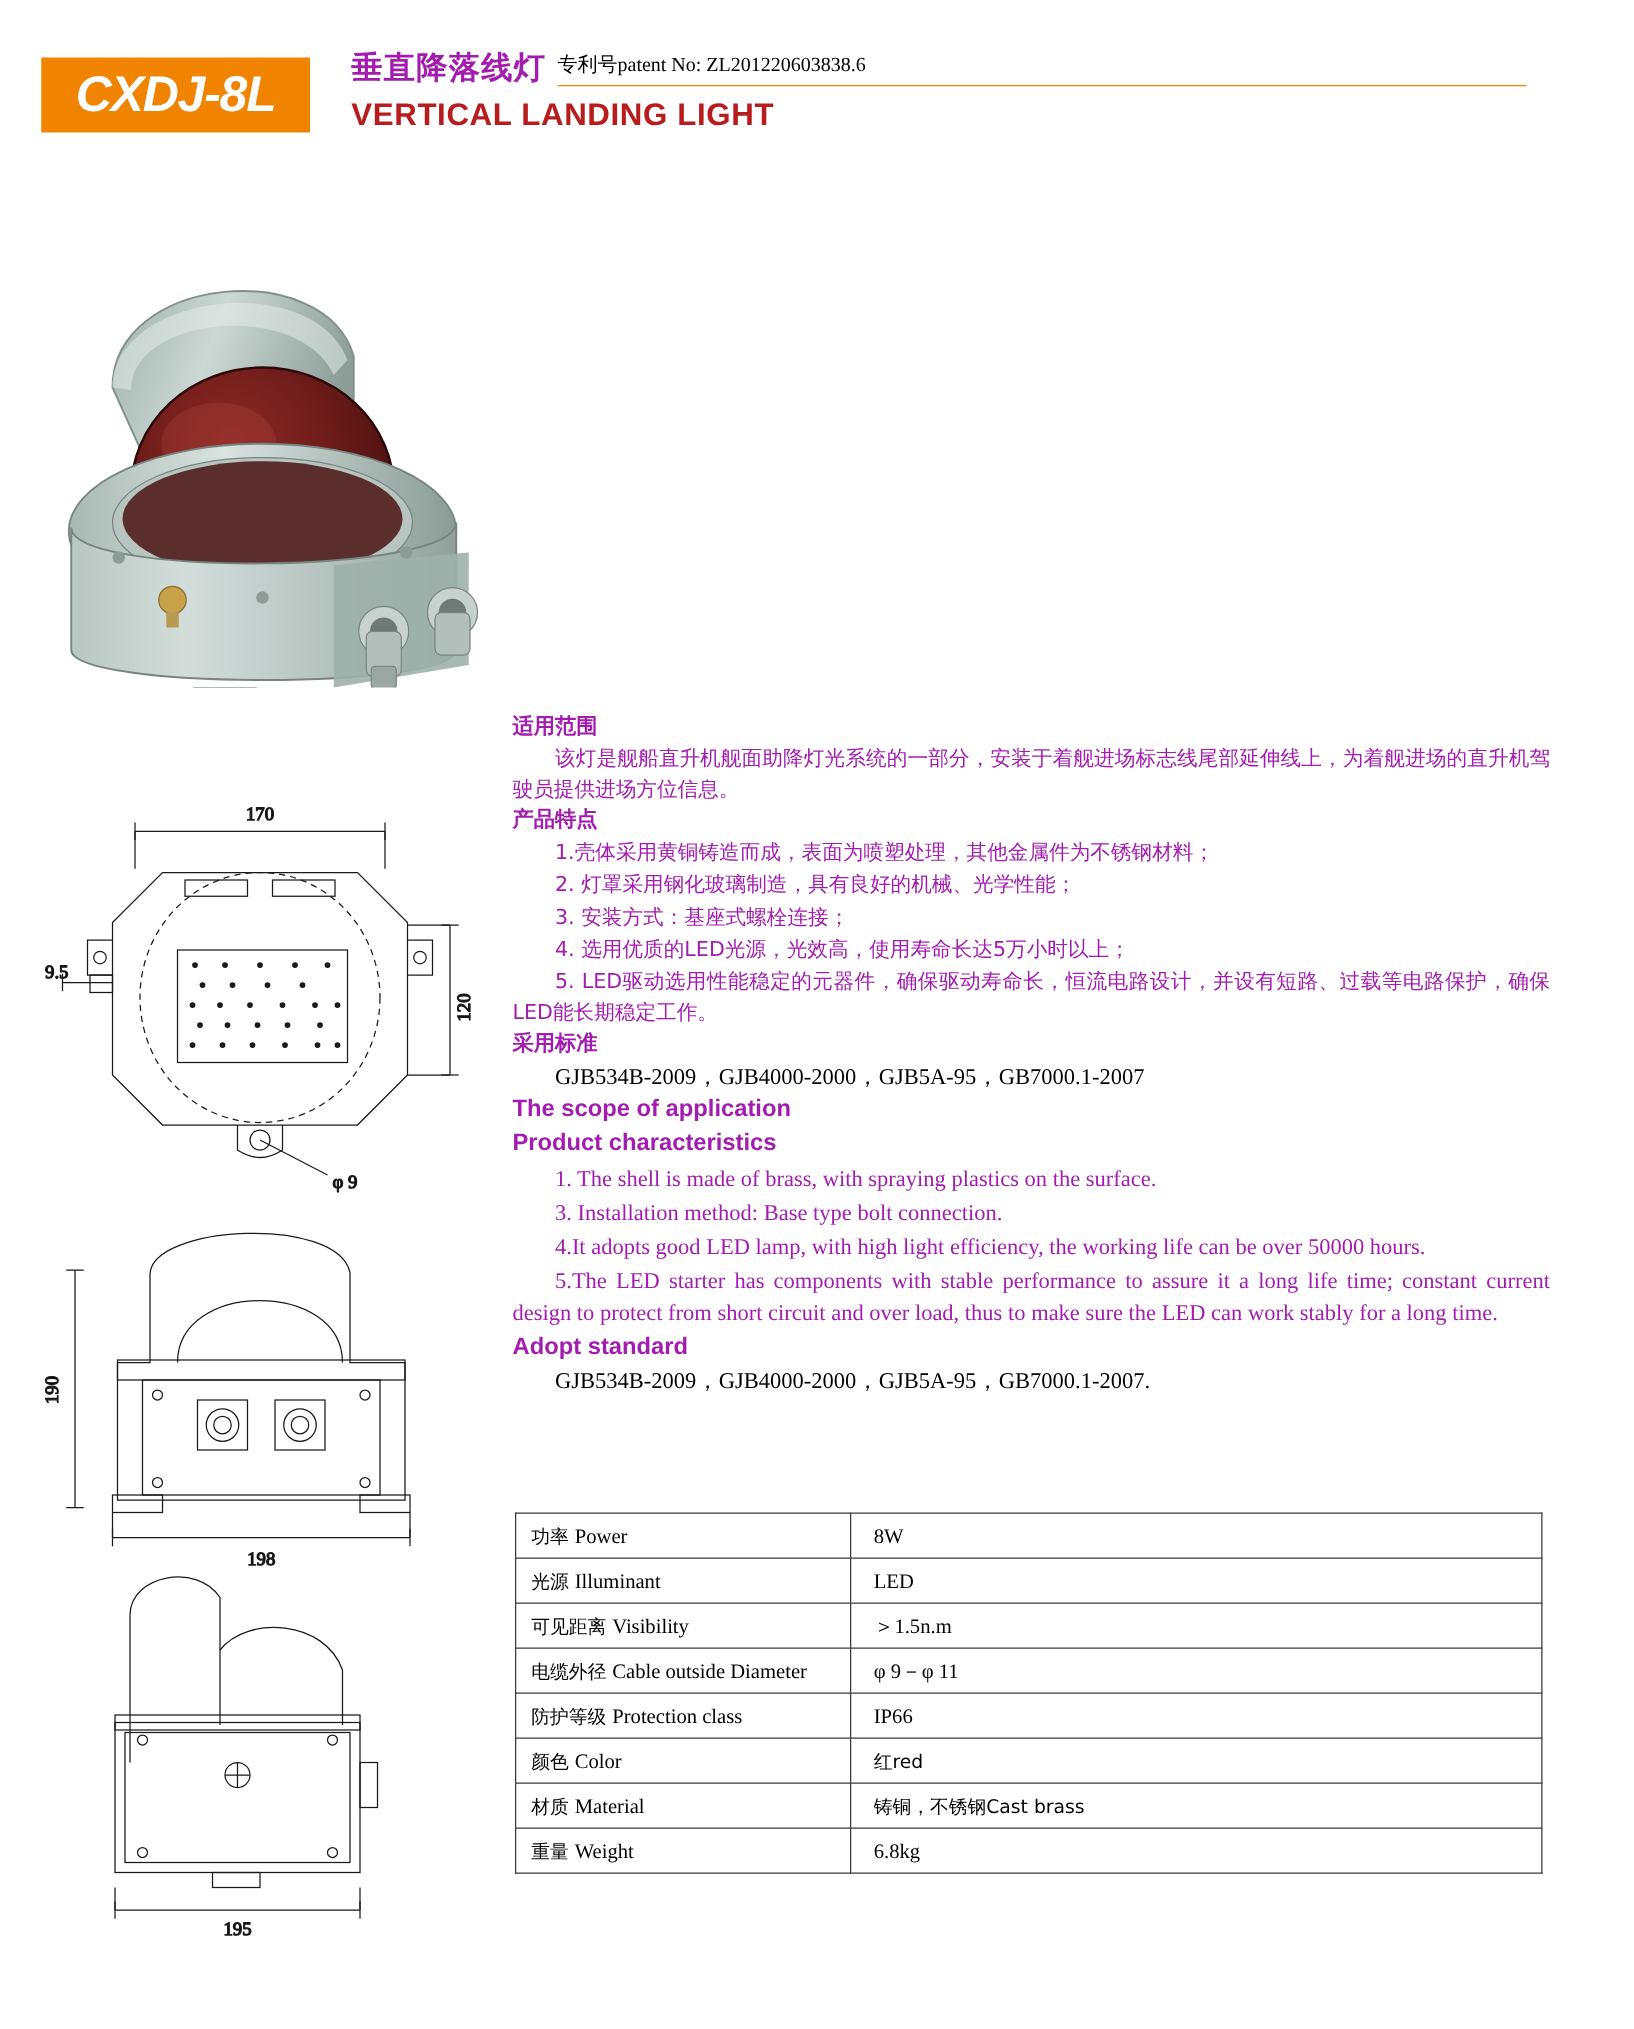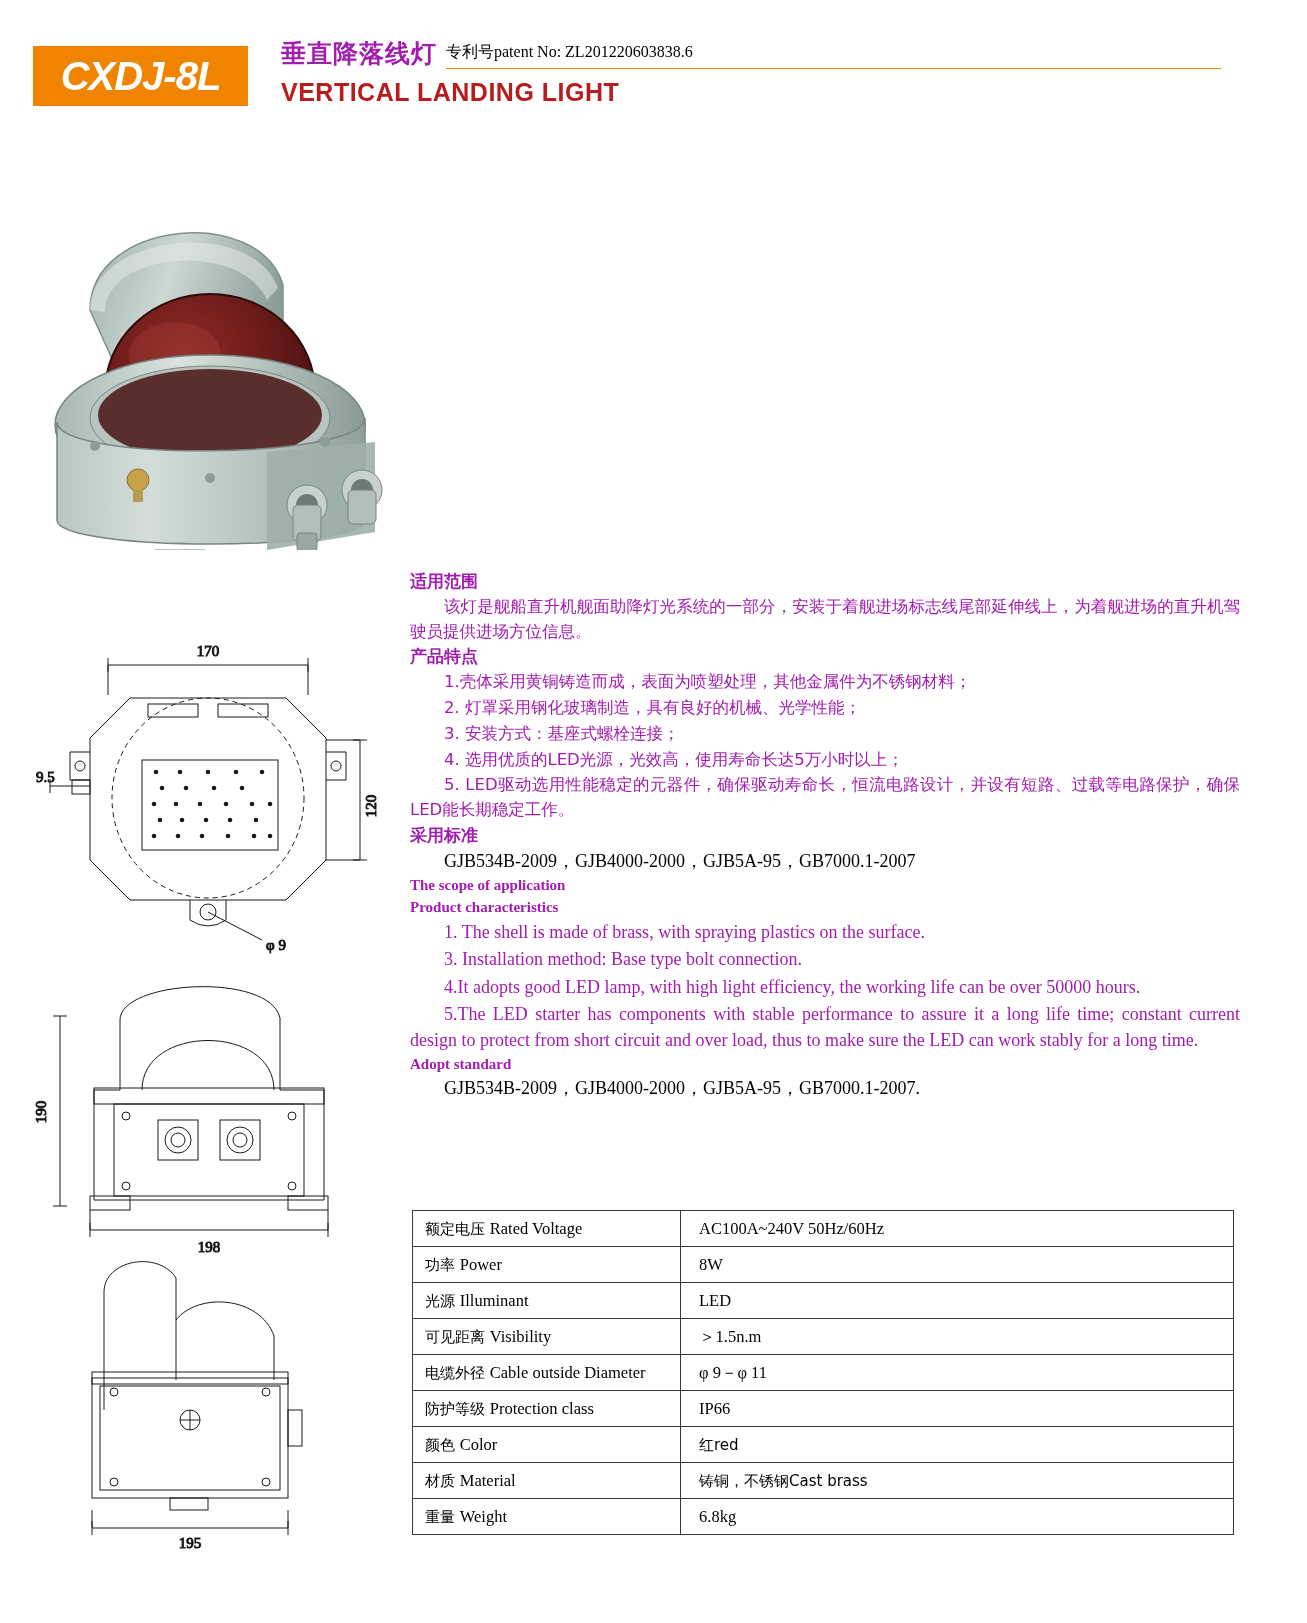--- a/index.html
+++ b/index.html
@@ -99,23 +99,23 @@
   }
   .sec-head {
     font-family: "DejaVu Sans", sans-serif;
     font-weight: bold;
     font-size: 17px;
     color: #a21caf;
     margin: 0 0 2px 0;
     line-height: 1.35;
   }
   .sec-head.en {
-    font-family: Liberation Serif, serif;
+    font-family: Liberation Sans, sans-serif;
     font-weight: bold;
-    font-size: 15px;
+    font-size: 19px;
   }
   p.body {
     margin: 0 0 1px 0;
     font-family: "DejaVu Sans", sans-serif;
     font-size: 16.5px;
     line-height: 1.5;
     text-align: justify;
     color: #a21caf;
   }
   p.body.indent { text-indent: 34px; }
@@ -407,27 +407,20 @@
   <p class="body en indent">5.The LED starter has components with stable performance to assure it a long life time; constant current design to protect from short circuit and over load, thus to make sure the LED can work stably for a long time.</p>
 
   <div class="sec-head en">Adopt standard</div>
   <p class="std-line">GJB534B-2009，GJB4000-2000，GJB5A-95，GB7000.1-2007.</p>
 </div>
 
 <table class="spec-table">
   <tbody>
     <tr>
       <td class="k">
-        <span>额定电压</span>
-        <span class="en">Rated Voltage</span>
-      </td>
-      <td class="v">AC100A~240V 50Hz/60Hz</td>
-    </tr>
-    <tr>
-      <td class="k">
         <span>功率</span>
         <span class="en">Power</span>
       </td>
       <td class="v">8W</td>
     </tr>
     <tr>
       <td class="k">
         <span>光源</span>
         <span class="en">Illuminant</span>
       </td>

